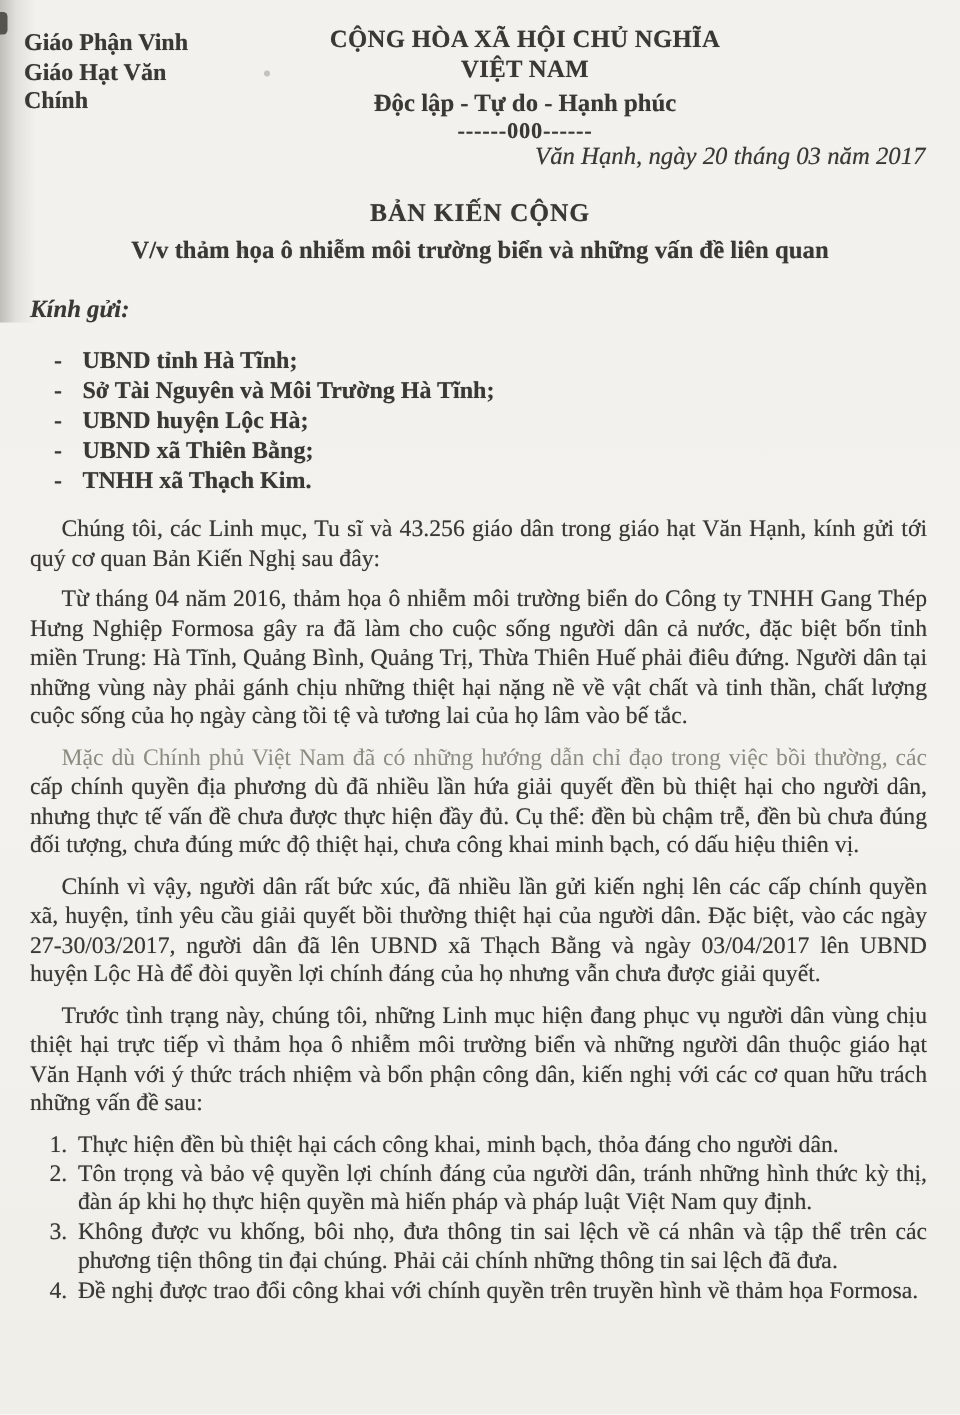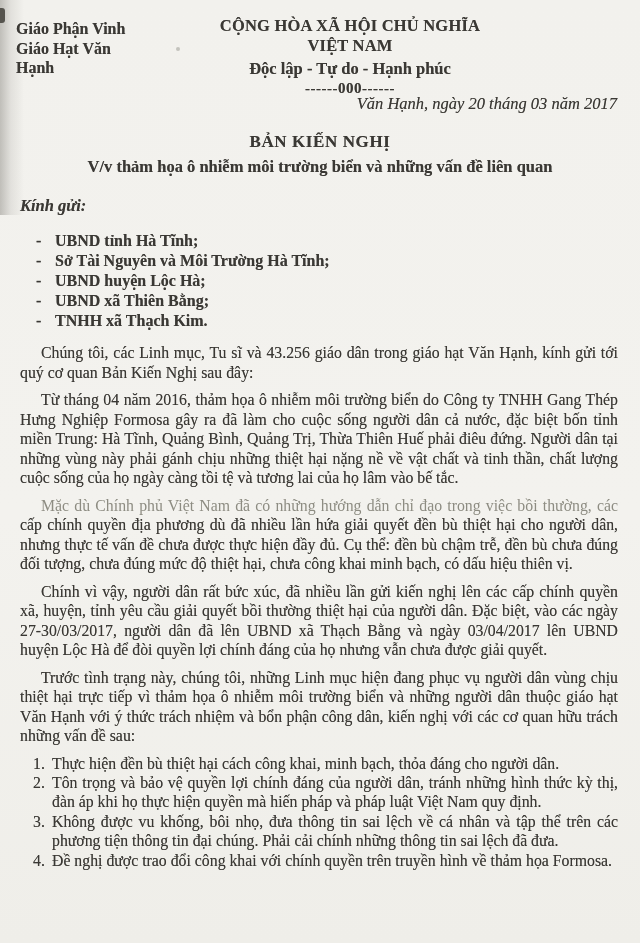--- a/index.html
+++ b/index.html
@@ -64,31 +64,31 @@
 <div class="page">
 
   <div class="edge-shadow-left"></div>
   <div class="speck-topleft"></div>
   <div class="speck-mid"></div>
   <div class="speck-sub"></div>
 
   <div class="header">
     <div class="sender">
       <div>Giáo Phận Vinh</div>
-      <div>Giáo Hạt Văn Hạnh</div>
+      <div>Giáo Hạt Văn Chính</div>
     </div>
     <div class="national">
       <div class="national-l1">CỘNG HÒA XÃ HỘI CHỦ NGHĨA VIỆT NAM</div>
       <div class="national-l2">Độc lập - Tự do - Hạnh phúc</div>
       <div class="national-divider">------000------</div>
     </div>
     <div class="dateline">Văn Hạnh, ngày 20 tháng 03 năm 2017</div>
   </div>
 
-  <div class="title">BẢN KIẾN NGHỊ</div>
+  <div class="title">BẢN KIẾN CỘNG</div>
   <div class="subtitle">V/v thảm họa ô nhiễm môi trường biển và những vấn đề liên quan</div>
 
   <div class="salutation">Kính gửi:</div>
 
   <div class="recipients">
     <div class="recipient-row">
       <span class="recipient-dash">-</span>
       <span class="recipient-label">UBND tỉnh Hà Tĩnh;</span>
     </div>
     <div class="recipient-row">

